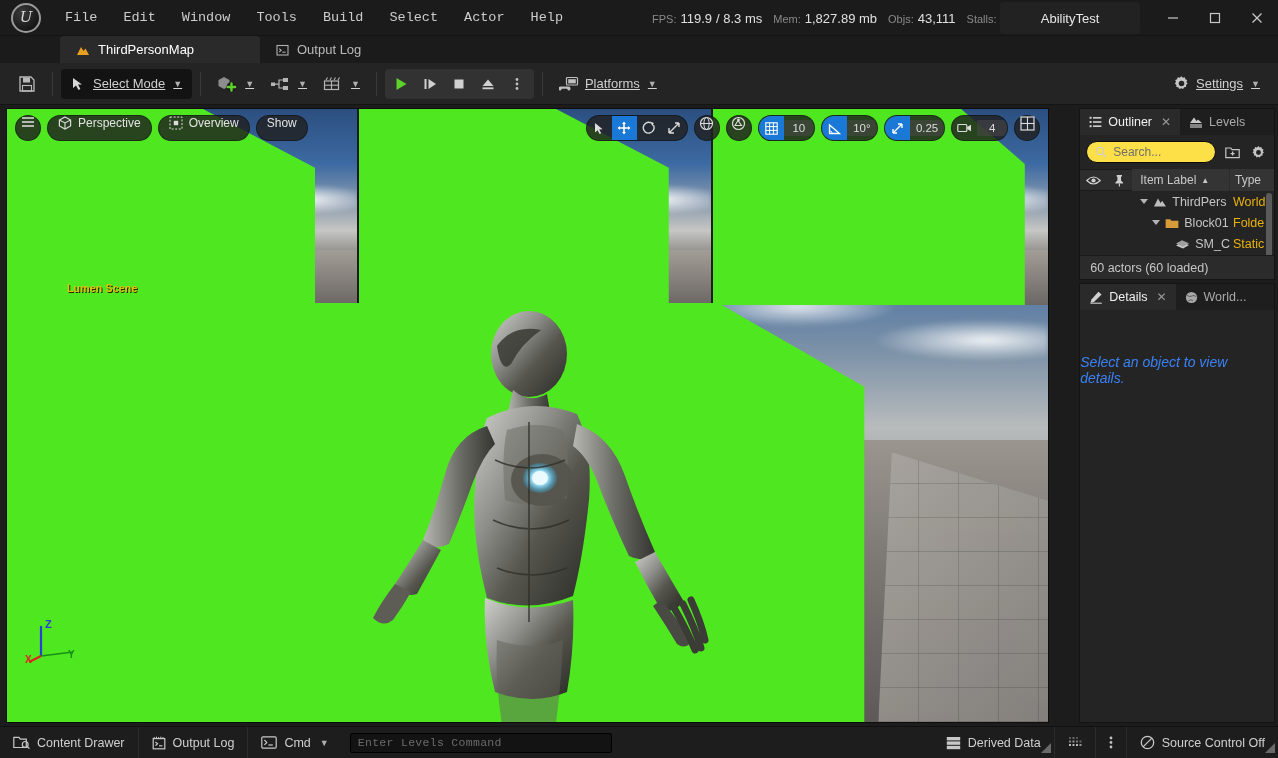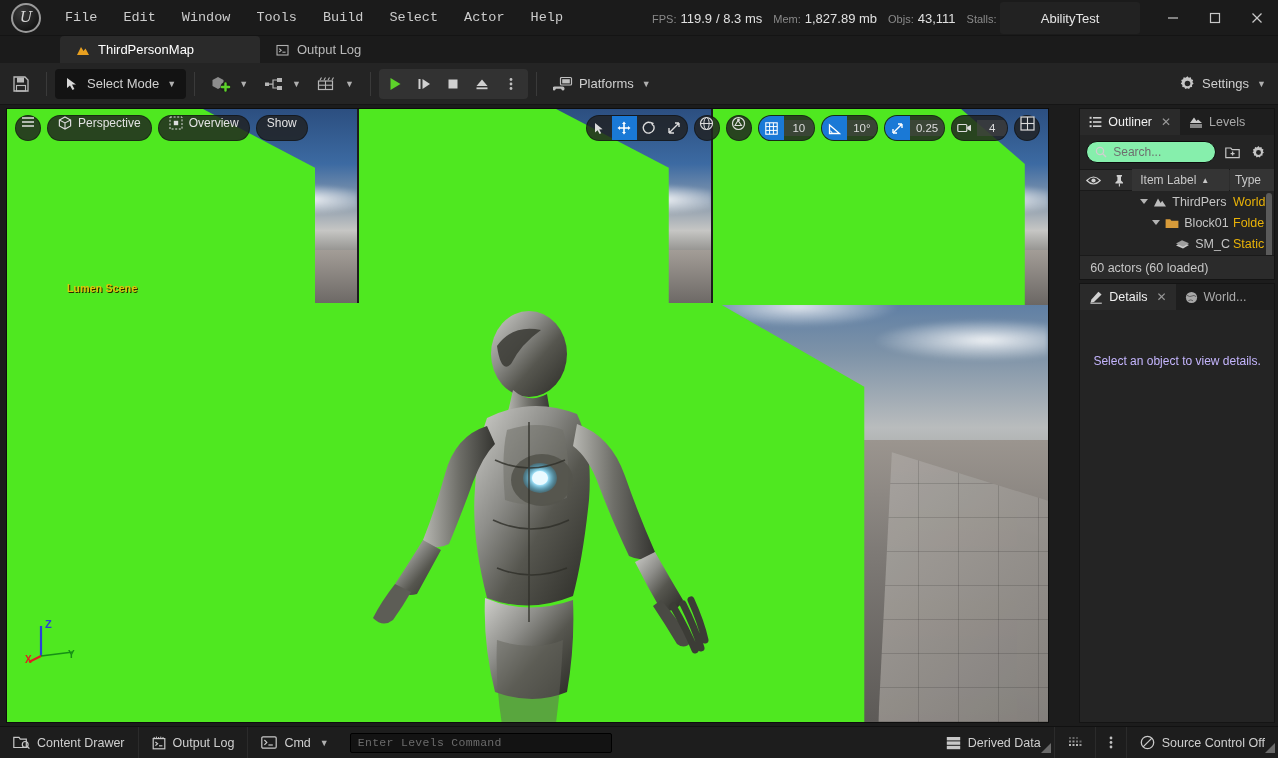--- a/index.html
+++ b/index.html
@@ -60,21 +60,21 @@
     display: flex; align-items: center; gap: 8px; padding: 0 16px;
     font-size: 13px; color: #b9b9b9; cursor: default;
     border-top-left-radius: 4px; border-top-right-radius: 4px;
   }
   .tab.active { background: #2a2a2a; color: #ffffff; min-width: 200px; }
   .tab .ticon { display: flex; align-items: center; }
 
   
   .toolbar {
     height: 42px; background: #242424; display: flex; align-items: center;
-    padding: 0 4px; gap: 0px; flex: none; border-bottom: 1px solid #151515;
+    padding: 0 10px; gap: 0px; flex: none; border-bottom: 1px solid #151515; text-decoration: underline;
   }
   .tb-sep { width: 1px; height: 24px; background: #3a3a3a; margin: 0 8px; }
   .tb-btn {
     height: 28px; display: flex; align-items: center; gap: 6px; padding: 0 8px;
     border-radius: 4px; font-size: 13px; color: #cfcfcf; cursor: default;
   }
   .tb-btn.dark { background: #131313; padding: 0 10px; height: 30px; }
   .play-group {
     display: flex; align-items: center; background: #323232; border-radius: 4px;
     height: 30px; padding: 0 2px;
@@ -203,21 +203,21 @@
   .panel { background: #242424; display: flex; flex-direction: column; border: 1px solid #141414; margin-left: 30px; }
   .panel-tabs { height: 26px; display: flex; background: #1e1e1e; align-items: stretch; }
   .ptab {
     display: flex; align-items: center; gap: 6px; padding: 0 9px; font-size: 12.5px;
     color: #a9a9a9; cursor: default;
   }
   .ptab.active { background: #2a2a2a; color: #f0f0f0; }
   .ptab .x { font-size: 12px; color: #9a9a9a; margin-left: 3px; }
   .search-row { display: flex; align-items: center; gap: 6px; padding: 6px 6px; }
   .search-box {
-    flex: 1; height: 22px; background: #86efac; border: 1px solid #0c0c0c; border-radius: 11px;
+    flex: 1; height: 22px; background: #fde047; border: 1px solid #0c0c0c; border-radius: 11px;
     display: flex; align-items: center; gap: 6px; padding: 0 8px;
   }
   .search-box .ph { font-size: 12px; color: #6e6e6e; }
   .icon-btn { width: 20px; height: 20px; display: flex; align-items: center; justify-content: center; cursor: default; }
   .col-head {
     height: 22px; background: #2d2d2d; display: flex; align-items: center;
     font-size: 12px; color: #c8c8c8; border-top: 1px solid #1a1a1a; border-bottom: 1px solid #1a1a1a;
   }
   .ch-cell { display: flex; align-items: center; justify-content: center; height: 22px; }
   .ch-eye { width: 26px; } .ch-pin { width: 26px; }
@@ -228,21 +228,21 @@
   .trow .ind { display: inline-block; }
   .trow .tlabel { flex: 1; display: flex; align-items: center; gap: 5px; overflow: hidden; white-space: nowrap; }
   .trow .ttype { width: 44px; color: #eab308; overflow: hidden; white-space: nowrap; padding-left: 3px; }
   .arrow-d { width: 0; height: 0; border-left: 4.5px solid transparent; border-right: 4.5px solid transparent; border-top: 5.5px solid #b4b4b4; }
   .scrollbar { position: absolute; right: 2px; top: 2px; width: 6px; height: 66px; background: #5a5a5a; border-radius: 3px; }
   .statusline {
     height: 24px; background: #2b2b2b; display: flex; align-items: center; padding: 0 10px;
     font-size: 12.5px; color: #c6c6c6; border-top: 1px solid #1a1a1a;
   }
   .details-body { flex: 1; display: flex; align-items: flex-start; justify-content: center; padding-top: 44px; }
-  .details-empty { font-size: 12px; color: #c4b5fd; }
+  .details-empty { font-size: 14px; color: #3b82f6; font-style: italic; }
 
   
   .statusbar {
     height: 32px; background: #1d1d1d; display: flex; align-items: stretch;
     border-top: 1px solid #111; flex: none;
   }
   .sb-btn {
     display: flex; align-items: center; gap: 7px; padding: 0 13px; font-size: 12.5px;
     color: #cfcfcf; cursor: default; border-right: 1px solid #2b2b2b;
   }

